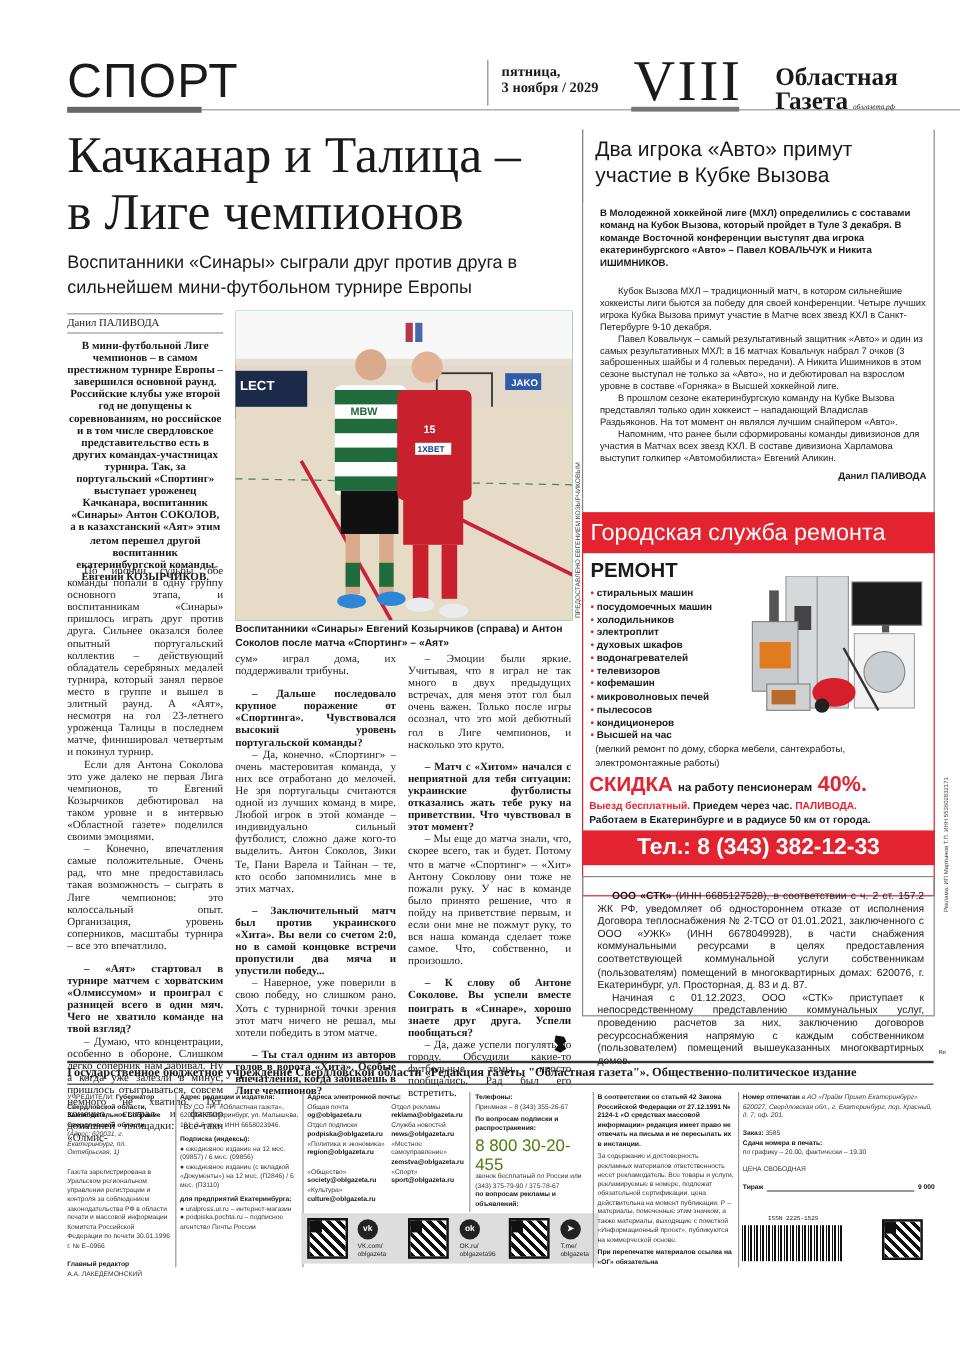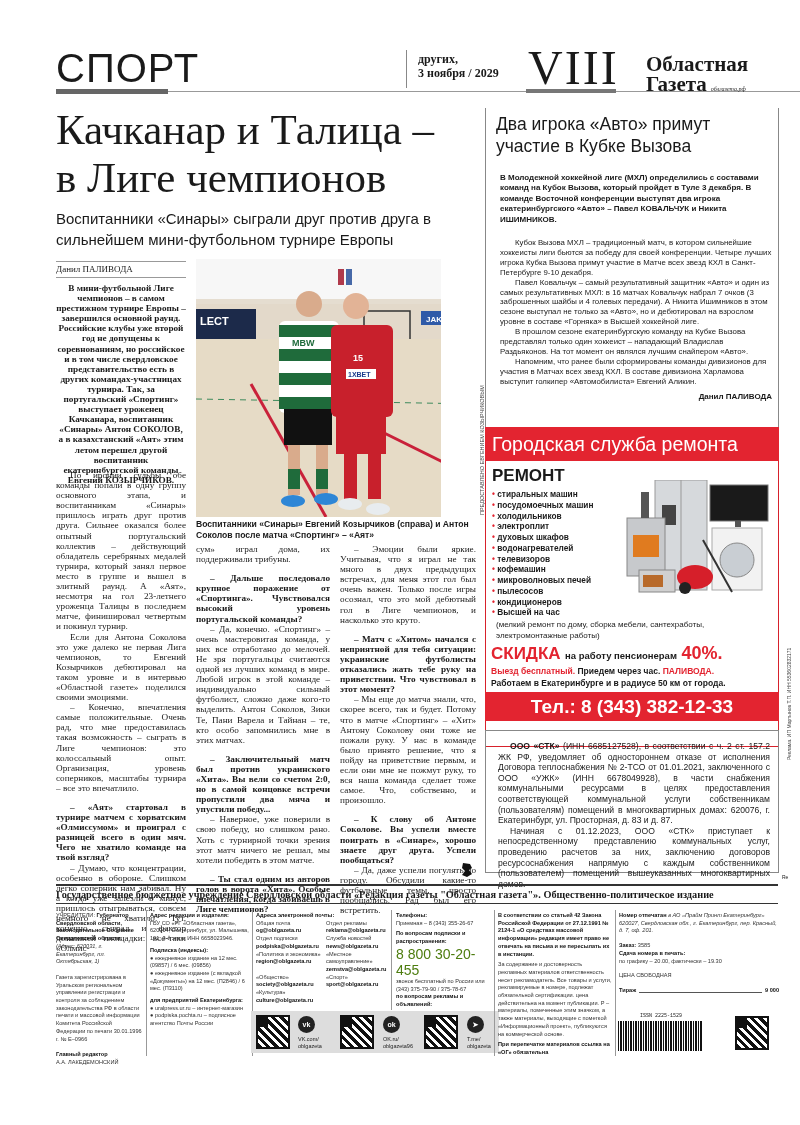--- a/index.html
+++ b/index.html
@@ -21,21 +21,21 @@
 .author{left:56px;top:264px;font-size:9px;font-family:"Liberation Serif",serif}
 .author-rule2{left:56px;top:277px;width:130px;height:1px;background:#999}
 .col{font-family:"Liberation Serif",serif;font-size:9.2px;line-height:10.1px;text-align:justify}
 .col p{text-indent:14px}
 .col p.b{font-weight:bold}
 .col p.gap{margin-top:9px}
 .lead{left:56px;top:283px;width:130px;font-weight:bold;text-align:center}
 .col1{left:56px;top:470px;width:130px}
 .col2{left:196px;top:544px;width:134px}
 .col3{left:340px;top:544px;width:136px}
-.photo{left:196px;top:259px;width:245px;height:258px;overflow:hidden;background:#15803d}
+.photo{left:196px;top:259px;width:281px;height:258px;overflow:hidden;background:#15803d}
 .credit{left:479px;top:300px;width:10px;height:215px;font-family:"Liberation Sans",sans-serif;font-size:5.5px;color:#444;writing-mode:vertical-rl;transform:rotate(180deg);text-align:left}
 .caption{left:196px;top:519px;width:290px;font-family:"Liberation Sans",sans-serif;font-weight:bold;font-size:8.6px;line-height:11px}
 .box1{left:485px;top:108px;width:294px;height:323px;border:1px solid #888;border-top:none}
 .box1-title{left:496px;top:113px;width:280px;font-family:"Liberation Sans",sans-serif;font-size:17.5px;line-height:22px}
 .box1-sep{left:485px;top:108px;width:1px;height:60px;background:#888}
 .box1-lead{left:500px;top:173px;width:272px;font-family:"Liberation Sans",sans-serif;font-weight:bold;font-size:8px;line-height:10.4px}
 .box1-body{left:500px;top:238px;width:272px;font-family:"Liberation Sans",sans-serif;font-size:7.8px;line-height:9.9px}
 .box1-body p{text-indent:15px}
 .box1-sign{left:500px;top:392px;width:272px;text-align:right;font-family:"Liberation Sans",sans-serif;font-weight:bold;font-size:8px}
 .ad{left:485px;top:427px;width:294px;height:320px;border:1px solid #d7212b;background:#fff}
@@ -47,21 +47,21 @@
 .ad-sale{left:491px;top:644px;font-family:"Liberation Sans",sans-serif;font-weight:bold;line-height:1;white-space:nowrap}
 .ad-sale .big{color:#e32430;font-size:17px}
 .ad-sale .mid{font-size:9.5px}
 .ad-sale .pct{color:#e32430;font-size:18px}
 .ad-line2{left:491px;top:666px;font-family:"Liberation Sans",sans-serif;font-weight:bold;font-size:8.5px;white-space:nowrap}
 .ad-line2 .r{color:#e32430}
 .ad-line3{left:491px;top:678px;font-family:"Liberation Sans",sans-serif;font-weight:bold;font-size:8.5px;white-space:nowrap}
 .ad-phone{left:485px;top:692px;width:294px;height:29px;background:#e32430;color:#fff;text-align:center;font-family:"Liberation Sans",sans-serif;font-size:19px;font-weight:bold;line-height:29px}
 .ad-vert{left:786px;top:560px;width:10px;height:200px;font-family:"Liberation Sans",sans-serif;font-size:5px;color:#444;writing-mode:vertical-rl;transform:rotate(180deg)}
 .appliance{left:607px;top:480px;width:170px;height:130px}
-.notice{left:485px;top:730px;width:294px;height:143px;border:1px solid #888;padding:10px 8px 10px 12px;font-family:"Liberation Sans",sans-serif;font-size:8.6px;line-height:10.6px;text-align:justify}
+.notice{left:485px;top:730px;width:294px;height:117px;border:1px solid #888;padding:10px 8px 10px 12px;font-family:"Liberation Sans",sans-serif;font-size:8.6px;line-height:10.6px;text-align:justify}
 .notice p{text-indent:12px}
 .notice b{font-weight:bold}
 .notice-mark{left:782px;top:874px;font-family:"Liberation Sans",sans-serif;font-size:5px}
 .foot-rule1{left:56px;top:884px;width:722px;height:2px;background:#333}
 .foot-title{left:56px;top:889px;font-family:"Liberation Serif",serif;font-weight:bold;font-size:10.3px;white-space:nowrap}
 .foot-rule2{left:56px;top:903px;width:722px;height:1px;background:#333}
 .fcol{font-family:"Liberation Sans",sans-serif;font-size:5.6px;line-height:7.7px;color:#333}
 .fcol b{color:#111}
 .vsep{width:1px;background:#999}
 .fc1{left:56px;top:912px;width:86px}
@@ -81,21 +81,21 @@
 .issn{left:640px;top:1013px;font-family:"Liberation Mono",monospace;font-size:5px}
 </style>
 </head>
 <body>
 
 <div class="abs rubric">СПОРТ</div>
 <div class="abs top-rule"></div>
 <div class="abs rubric-bar"></div>
 <div class="abs date-sep"></div>
 <div class="abs date">
-  <div>других,</div>
+  <div>пятница,</div>
   <div>3 ноября / 2029</div>
 </div>
 <div class="abs pagenum">VIII</div>
 <div class="abs pagenum-bar"></div>
 <div class="abs logo">
   <div>Областная</div>
   <div><span>Газета</span><small>облгазета.рф</small></div>
 </div>
 
 <div class="abs h1">

